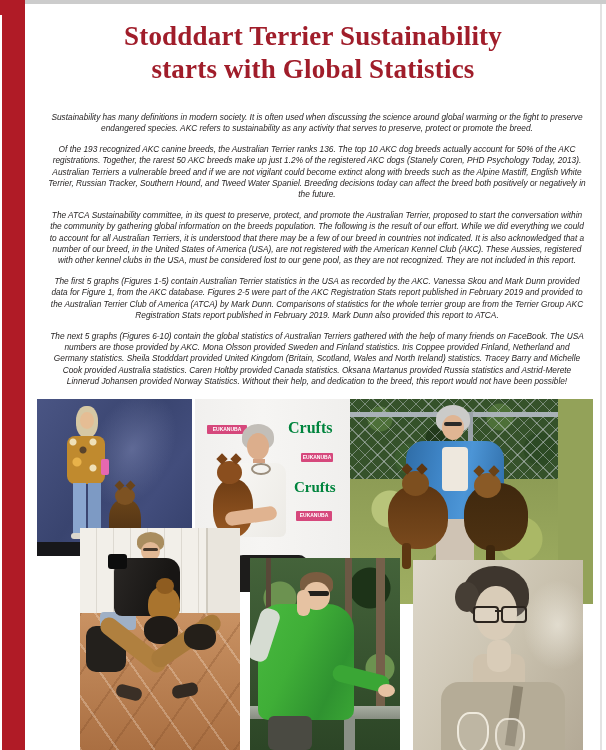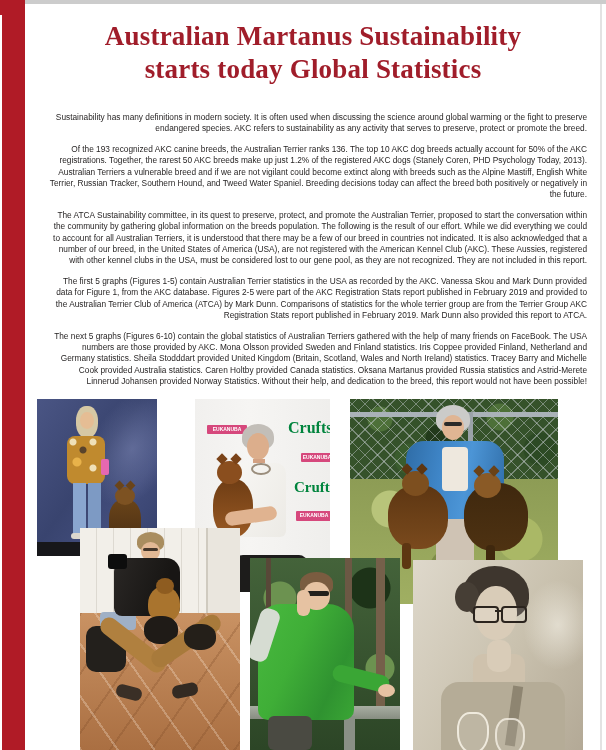--- a/index.html
+++ b/index.html
@@ -14,26 +14,26 @@
   
   header{position:absolute;left:40px;top:20px;width:546px;text-align:center;}
   h1{margin:0;font-family:"Liberation Serif", serif;font-weight:bold;color:#a01d2a;
      font-size:27px;line-height:1.22;letter-spacing:.2px;}
   h1 span{display:block;}
   .byline{margin-top:3px;font-family:"Liberation Serif", serif;font-weight:bold;
           color:#a01d2a;font-size:13px;}
 
   
   .article-text{position:absolute;left:35px;top:112px;width:552px;color:#221f1f;}
-  .article-text p{margin:0 0 9px 12px;font-size:8.3px;line-height:11.4px;text-align:right;}
+  .article-text p{margin:0 0 9px 12px;font-size:8.3px;line-height:11.4px;text-align:center;font-style:italic;}
 
   
   .photo{position:absolute;overflow:hidden;margin:0;padding:0;}
   .photo *{position:absolute;}
-  .z1{z-index:1;} .z2{z-index:2;}
+  .z1{z-index:1;padding-left:35px;} .z2{z-index:2;}
 
   
   .photo-a{left:37px;top:399px;width:120px;height:157px;
     background:linear-gradient(125deg,#4a5584 0%,#39446f 45%,#424d7c 70%,#343f6a 100%);}
   .pa-swirl{left:55px;top:-10px;width:80px;height:120px;border-radius:50%;
     background:radial-gradient(closest-side,rgba(125,135,180,.55),rgba(125,135,180,0));transform:rotate(25deg);}
   .pa-platform{left:0;bottom:0;width:86px;height:14px;background:#17171a;}
   .pa-hair{left:39px;top:7px;width:22px;height:32px;border-radius:45%;background:#d6c8a4;}
   .pa-face{left:43px;top:13px;width:14px;height:17px;border-radius:50%;background:#e5bd94;}
   .pa-blouse{left:30px;top:37px;width:38px;height:48px;border-radius:8px;
@@ -193,22 +193,22 @@
 <body>
 
 <div class="page">
   <div class="top-edge"></div>
   <div class="left-bar"></div>
   <div class="left-bar-cap"></div>
   <div class="right-edge"></div>
 
   <header>
     <h1>
-      <span>Australian Martanus Sustainability</span>
-      <span>starts today Global Statistics</span>
+      <span>Stodddart Terrier Sustainability</span>
+      <span>starts with Global Statistics</span>
     </h1>
   </header>
 
   <main class="article-text">
     <p>Sustainability has many definitions in modern society. It is often used when discussing the science around global warming or the fight to preserve endangered species. AKC refers to sustainability as any activity that serves to preserve, protect or promote the breed.</p>
     <p>Of the 193 recognized AKC canine breeds, the Australian Terrier ranks 136. The top 10 AKC dog breeds actually account for 50% of the AKC registrations. Together, the rarest 50 AKC breeds make up just 1.2% of the registered AKC dogs (Stanely Coren, PHD Psychology Today, 2013). Australian Terriers a vulnerable breed and if we are not vigilant could become extinct along with breeds such as the Alpine Mastiff, English White Terrier, Russian Tracker, Southern Hound, and Tweed Water Spaniel. Breeding decisions today can affect the breed both positively or negatively in the future.</p>
     <p>The ATCA Sustainability committee, in its quest to preserve, protect, and promote the Australian Terrier, proposed to start the conversation within the community by gathering global information on the breeds population. The following is the result of our effort. While we did everything we could to account for all Australian Terriers, it is understood that there may be a few of our breed in countries not indicated. It is also acknowledged that a number of our breed, in the United States of America (USA), are not registered with the American Kennel Club (AKC). These Aussies, registered with other kennel clubs in the USA, must be considered lost to our gene pool, as they are not recognized. They are not included in this report.</p>
     <p>The first 5 graphs (Figures 1-5) contain Australian Terrier statistics in the USA as recorded by the AKC. Vanessa Skou and Mark Dunn provided data for Figure 1, from the AKC database. Figures 2-5 were part of the AKC Registration Stats report published in February 2019 and provided to the Australian Terrier Club of America (ATCA) by Mark Dunn. Comparisons of statistics for the whole terrier group are from the Terrier Group AKC Registration Stats report published in February 2019. Mark Dunn also provided this report to ATCA.</p>
     <p>The next 5 graphs (Figures 6-10) contain the global statistics of Australian Terriers gathered with the help of many friends on FaceBook. The USA numbers are those provided by AKC. Mona Olsson provided Sweden and Finland statistics. Iris Coppee provided Finland, Netherland and Germany statistics. Sheila Stodddart provided United Kingdom (Britain, Scotland, Wales and North Ireland) statistics. Tracey Barry and Michelle Cook provided Australia statistics. Caren Holtby provided Canada statistics. Oksana Martanus provided Russia statistics and Astrid-Merete Linnerud Johansen provided Norway Statistics. Without their help, and dedication to the breed, this report would not have been possible!</p>
   </main>

